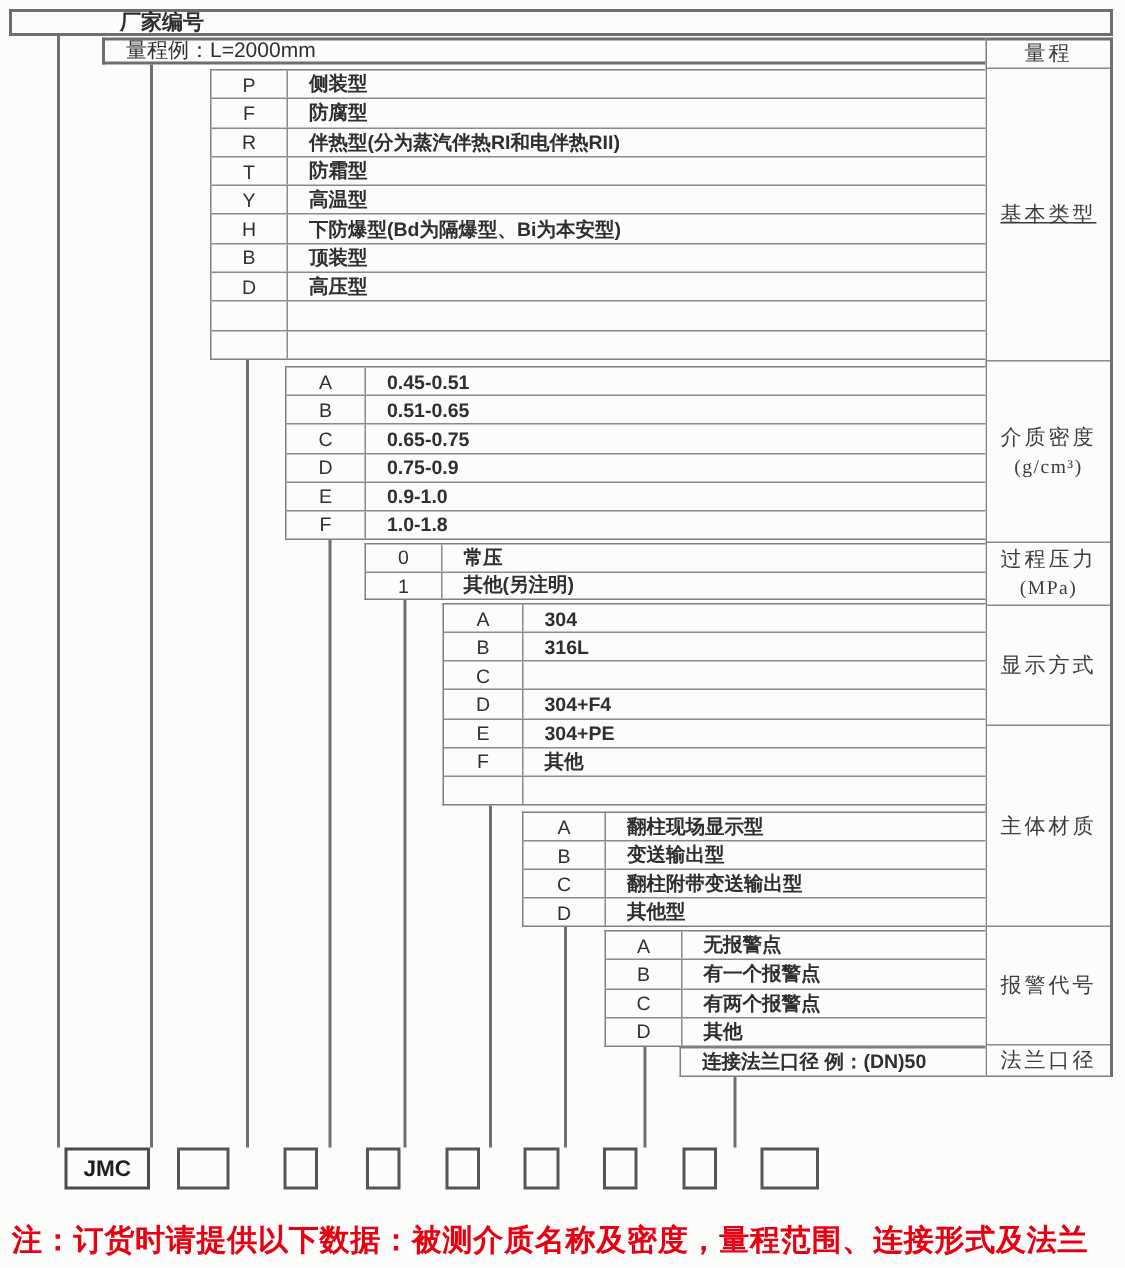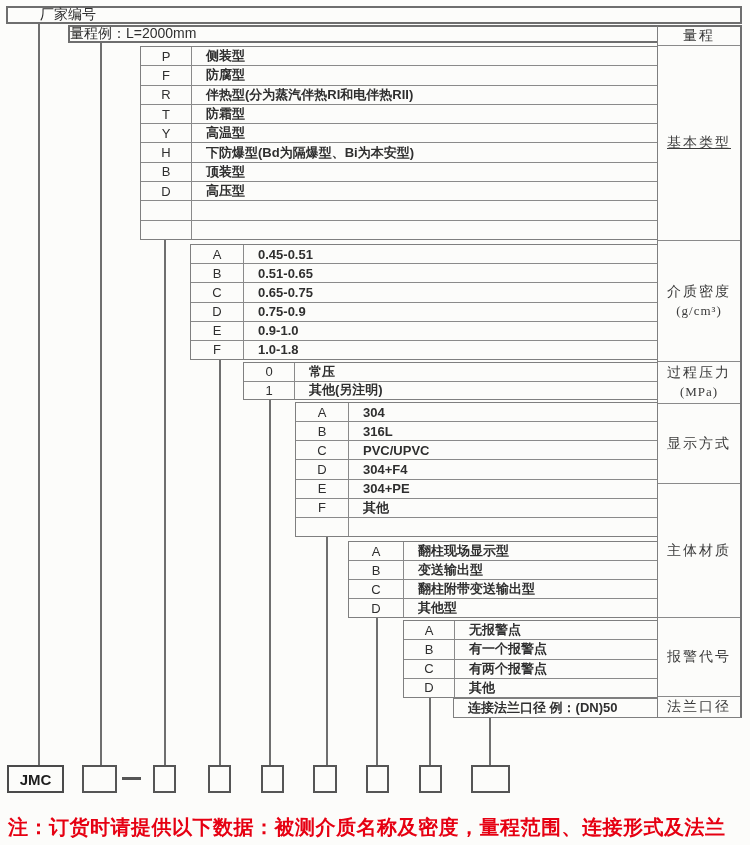--- a/index.html
+++ b/index.html
@@ -18,39 +18,39 @@
   .g-desc{flex:1;display:flex;align-items:center;padding-left:14px;font-size:13px;white-space:nowrap;font-weight:bold;}
   
   #label-strip{border:1px solid #7f7f7f;border-top:2px solid #6e6e6e;border-right:2px solid #6e6e6e;display:flex;flex-direction:column;background:#fcfcfa;}
   .label-cell{border-bottom:1px solid #8a8a8a;display:flex;flex-direction:column;align-items:center;justify-content:center;
     font-family:"Liberation Serif","DejaVu Serif",serif;font-size:14px;color:#3b3b3b;letter-spacing:2px;}
   .label-cell:last-child{border-bottom:none;}
   .label-unit{font-size:13px;letter-spacing:1px;margin-top:2px;}
   
   .vline{width:2px;background:#6f6f6f;}
   
-  .code-box{border:2px solid #555;background:#fcfcfa;display:flex;align-items:center;justify-content:center;}
+  .code-box{border:2px solid #555;background:#fcfcfa;display:flex;align-items:center;justify-content:center;margin-left:36px;}
   #prefix-box{font-weight:bold;font-size:15px;color:#1d1d1d;border-color:#4a4a4a;}
   #dash-sep{height:3px;background:#555;}
   
   #order-note{
     font-size:20px;font-weight:bold;color:#e60012;line-height:22px;white-space:pre-line;letter-spacing:0.5px;
   }
 </style>
 </head>
 <body>
 
 <div id="stage">
 
   <div class="abs hdr-box" style="left:6px;top:6px;width:736px;height:18px;">
-    <span style="padding-left:32px;">厂家编号</span>
+    <span style="padding-left:72px;font-weight:bold;">厂家编号</span>
   </div>
 
   <div class="abs hdr-box" style="left:68px;top:25px;width:589px;height:18px;border-right:none;">
-    <span style="padding-left:0;">量程例：L=2000mm</span>
+    <span style="padding-left:14px;">量程例：L=2000mm</span>
   </div>
 
   <div id="label-strip" class="abs" style="left:657px;top:25px;width:85px;height:693px;">
       <div class="label-cell" style="height: 18px; text-align: right;">
         <div>量程</div>
       </div>
       <div class="label-cell" style="height: 197px; text-decoration: underline;">
         <div>基本类型</div>
       </div>
       <div class="label-cell" style="height: 122px;">
@@ -158,21 +158,20 @@
         <div class="g-row">
           <div class="g-code" style="width: 52px;">A</div>
           <div class="g-desc">304</div>
         </div>
         <div class="g-row">
           <div class="g-code" style="width: 52px;">B</div>
           <div class="g-desc">316L</div>
         </div>
         <div class="g-row">
           <div class="g-code" style="width: 52px;">C</div>
-          <div class="g-desc">PVC/UPVC</div>
         </div>
         <div class="g-row">
           <div class="g-code" style="width: 52px;">D</div>
           <div class="g-desc">304+F4</div>
         </div>
         <div class="g-row">
           <div class="g-code" style="width: 52px;">E</div>
           <div class="g-desc">304+PE</div>
         </div>
         <div class="g-row">

